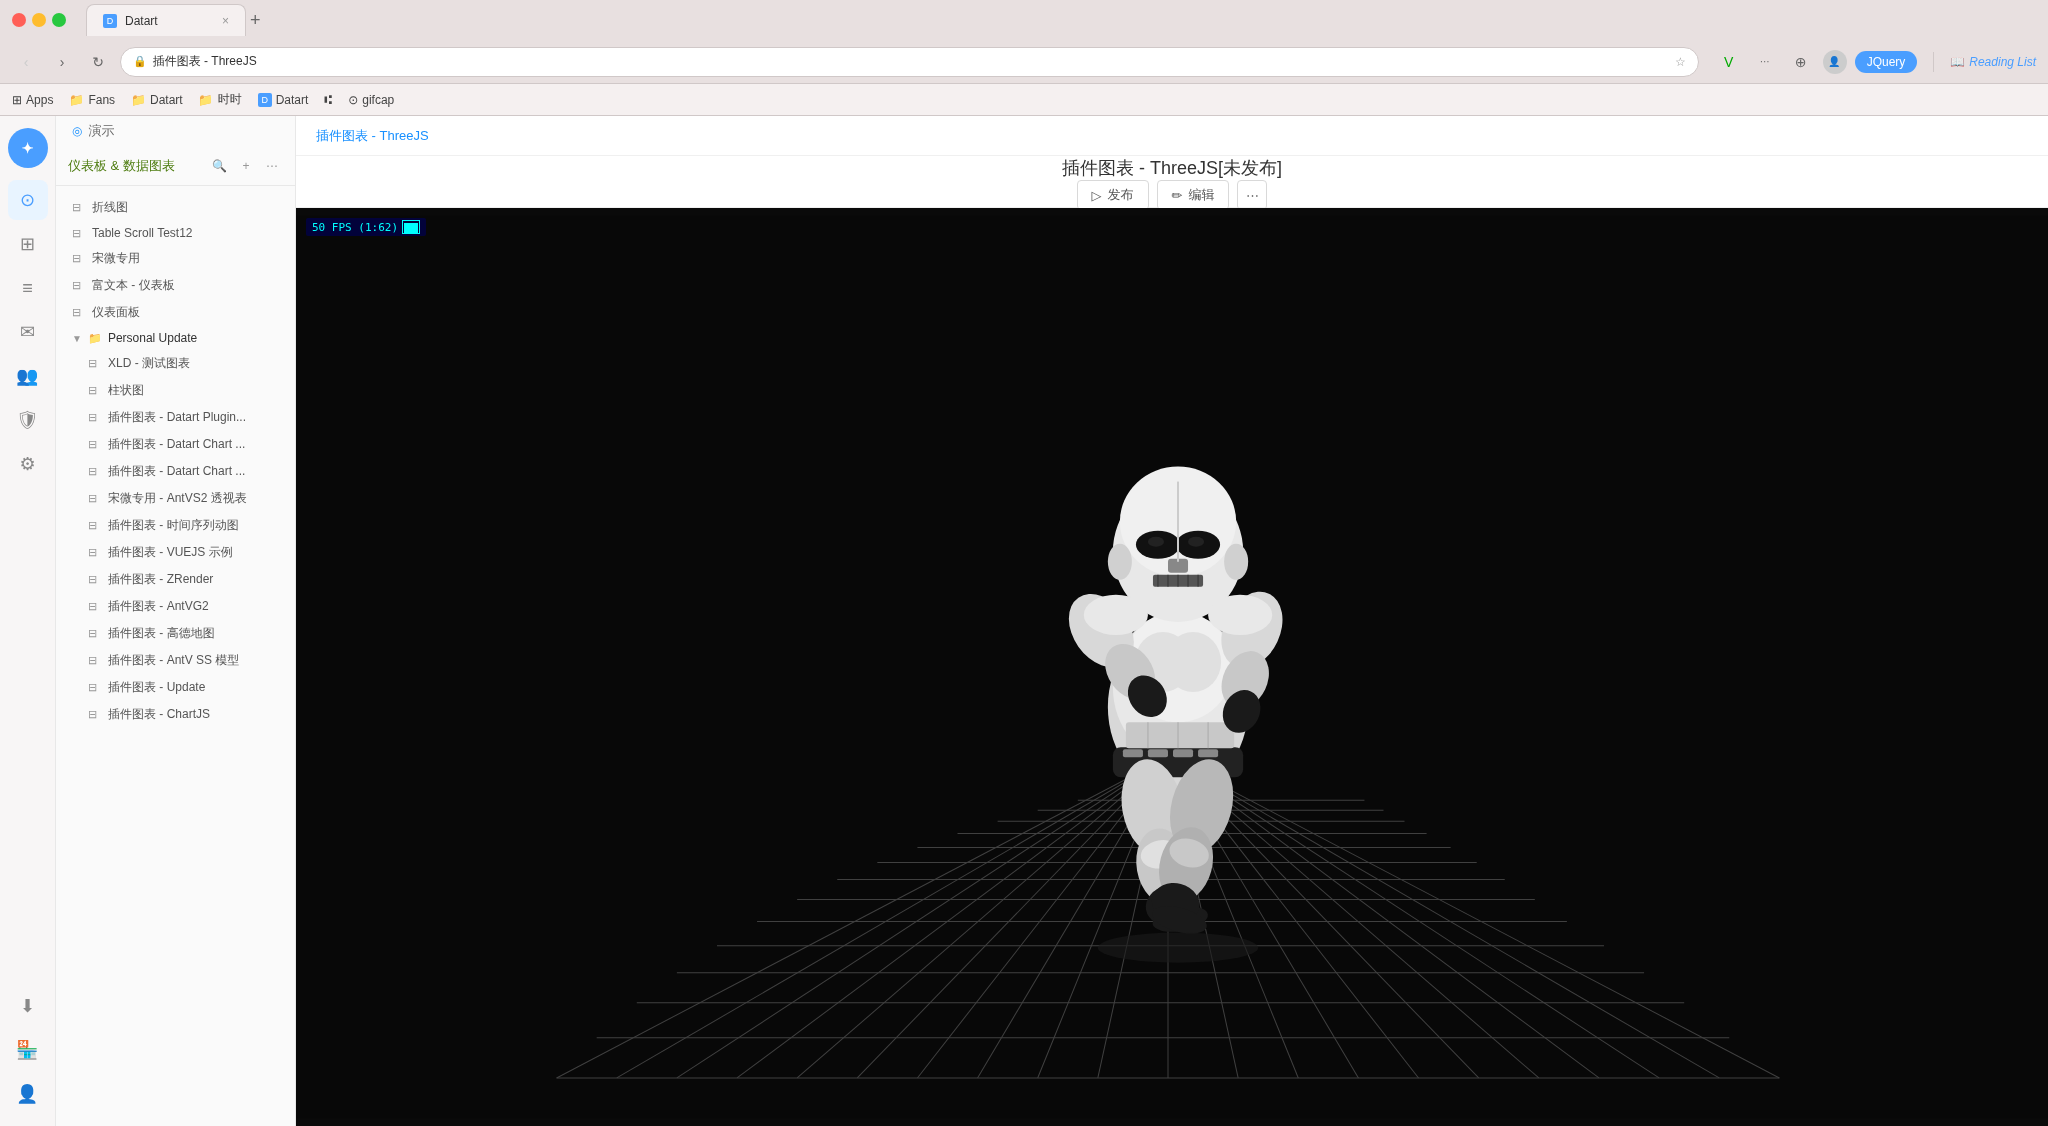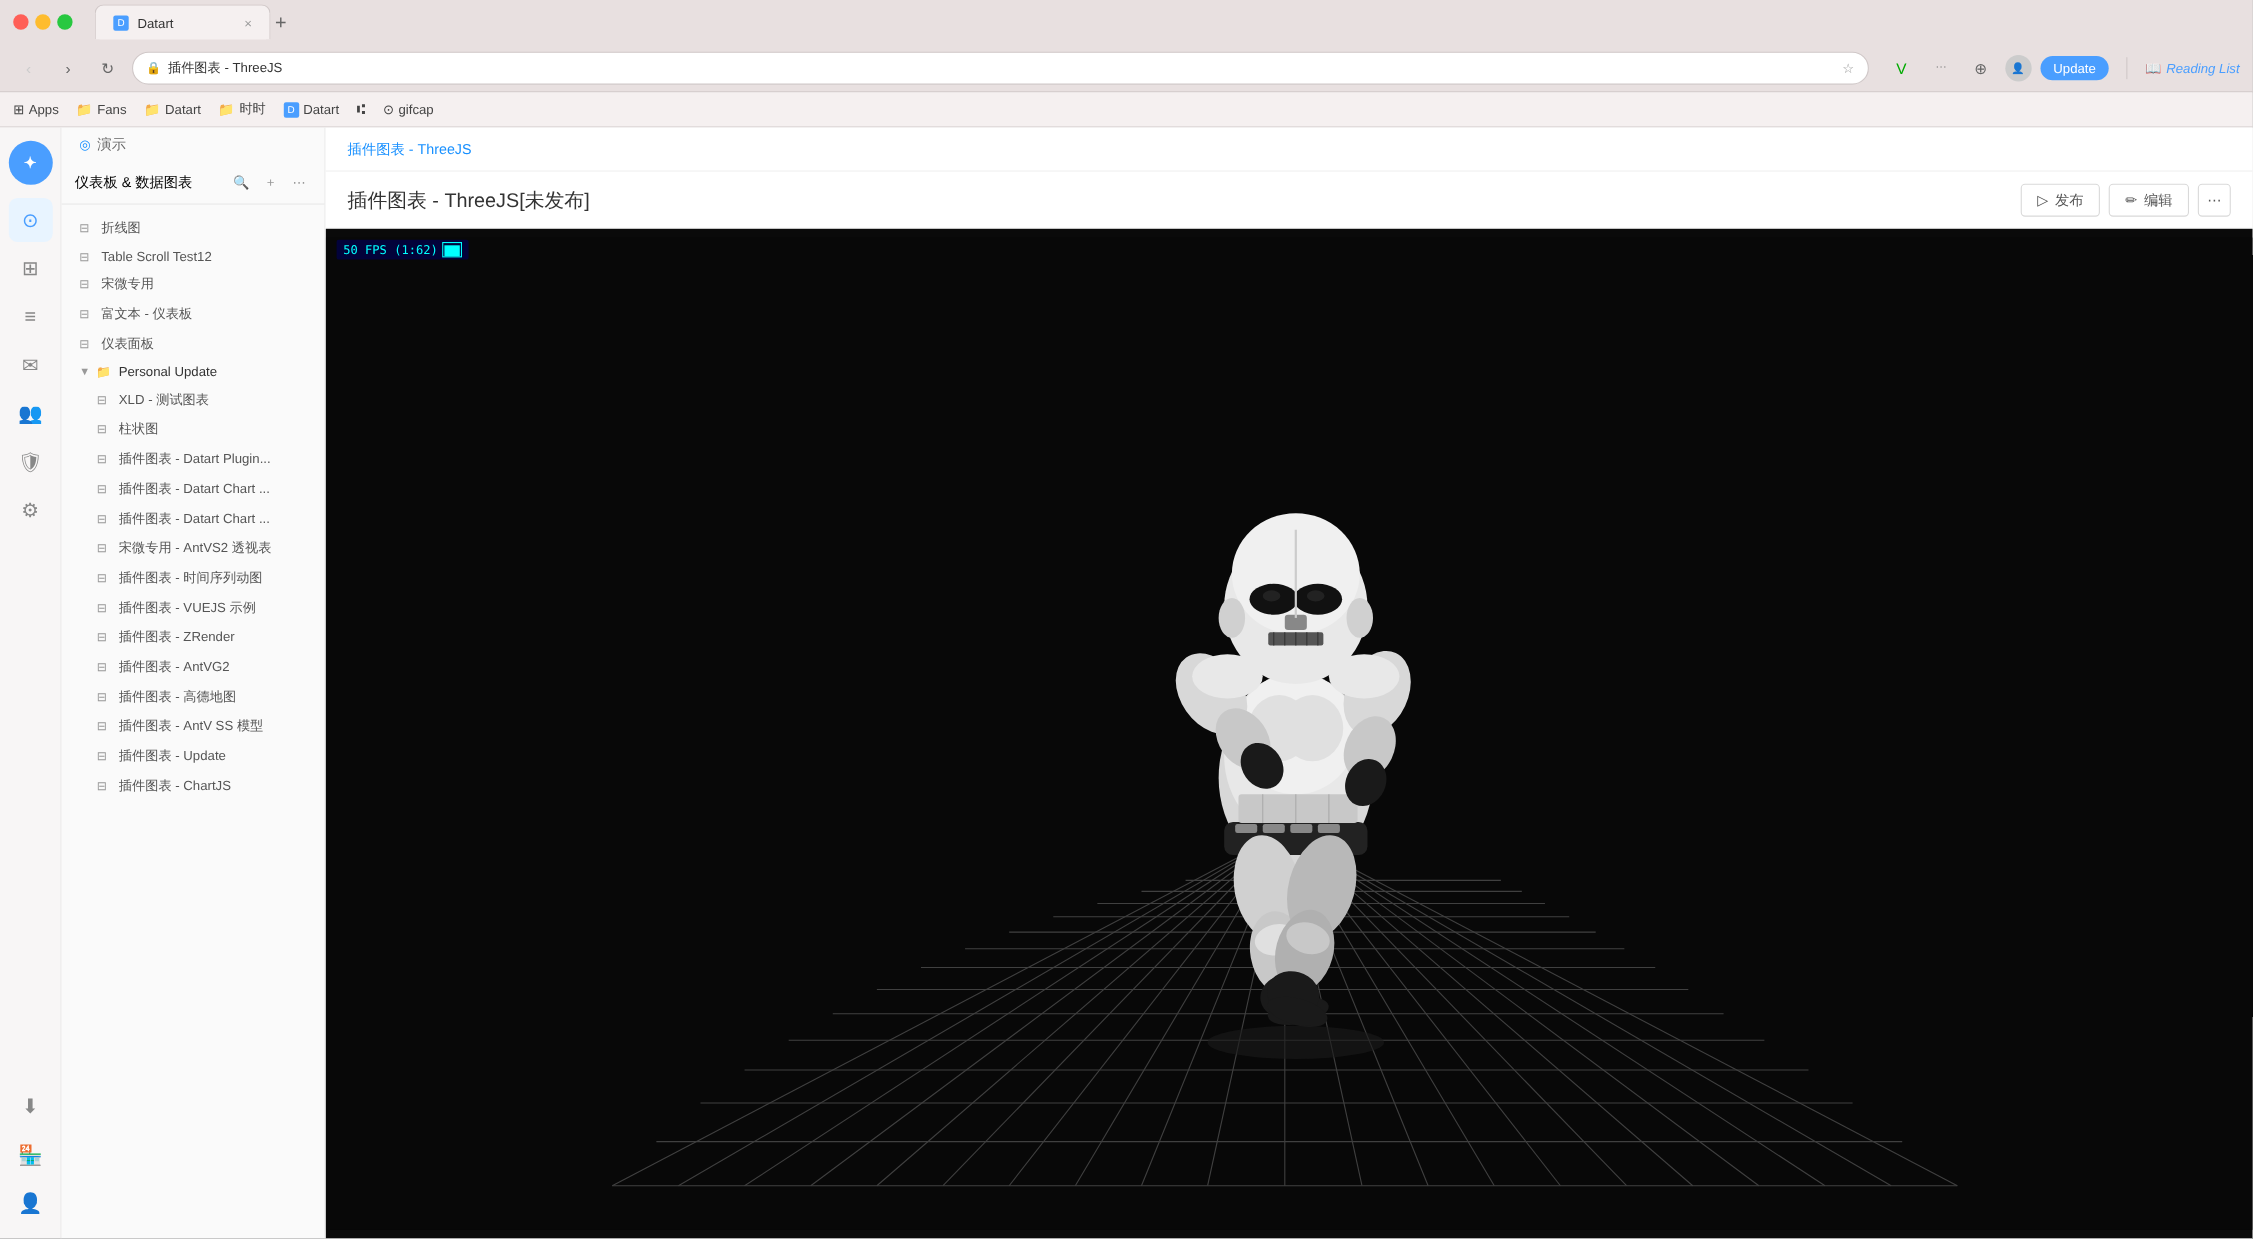--- a/index.html
+++ b/index.html
@@ -46,41 +46,41 @@
 
     
     .panel-sidebar { width: 240px; background: #fafafa; border-right: 1px solid #e8e8e8; display: flex; flex-direction: column; }
     .panel-header { height: 48px; display: flex; align-items: center; padding: 0 16px; gap: 8px; border-bottom: 1px solid #e8e8e8; }
     .panel-header-title { font-size: 14px; font-weight: 600; color: #1890ff; flex: 1; }
     
     .panel-sub-item { display: flex; align-items: center; gap: 6px; padding: 6px 16px; color: #666; cursor: pointer; font-size: 13px; }
     .panel-sub-item .icon { color: #1890ff; font-size: 12px; }
 
     .panel-section-header { height: 40px; display: flex; align-items: center; padding: 0 12px; gap: 6px; border-bottom: 1px solid #e8e8e8; }
-    .panel-section-title { font-size: 13px; color: #000000; flex: 1; }
+    .panel-section-title { font-size: 13px; color: #4d7c0f; flex: 1; }
     .section-actions { display: flex; gap: 4px; align-items: center; }
     .section-action { width: 22px; height: 22px; display: flex; align-items: center; justify-content: center; color: #999; cursor: pointer; font-size: 12px; }
 
     .tree-list { flex: 1; overflow-y: auto; padding: 8px 0; }
     .tree-item { display: flex; align-items: center; padding: 5px 16px; cursor: pointer; font-size: 12px; color: #555; gap: 6px; }
     .tree-item .item-icon { font-size: 11px; color: #999; width: 14px; }
     .tree-item .item-name { flex: 1; overflow: hidden; text-overflow: ellipsis; white-space: nowrap; }
     .tree-item.folder { font-weight: 500; color: #333; }
     .tree-item.sub { padding-left: 32px; }
     .folder-arrow { font-size: 10px; color: #999; }
 
     
     .main-content { flex: 1; display: flex; flex-direction: column; background: white; overflow: hidden; }
     
     
     .breadcrumb { height: 40px; display: flex; align-items: center; padding: 0 20px; border-bottom: 1px solid #f0f0f0; }
     .breadcrumb-text { font-size: 13px; color: #1890ff; cursor: pointer; }
 
     
-    .viz-header { height: 52px; display: flex; align-items: center; padding: 0 20px; border-bottom: 1px solid #f0f0f0; }
+    .viz-header { height: 52px; display: flex; align-items: center; padding: 0 20px; border-bottom: 1px solid #f0f0f0; flex-direction: column; }
     .viz-title { font-size: 18px; font-weight: 500; color: #333; flex: 1; }
     .viz-actions { display: flex; gap: 8px; align-items: center; }
     .btn-publish { display: flex; align-items: center; gap: 6px; padding: 5px 14px; border: 1px solid #d9d9d9; border-radius: 4px; background: white; font-size: 13px; color: #555; cursor: pointer; }
     .btn-edit { display: flex; align-items: center; gap: 6px; padding: 5px 14px; border: 1px solid #d9d9d9; border-radius: 4px; background: white; font-size: 13px; color: #555; cursor: pointer; }
     .btn-more { width: 30px; height: 30px; display: flex; align-items: center; justify-content: center; border: 1px solid #d9d9d9; border-radius: 4px; cursor: pointer; color: #555; }
 
     
     .viz-canvas { flex: 1; background: #0a0a0a; position: relative; overflow: hidden; }
     .fps-counter { position: absolute; top: 10px; left: 10px; background: rgba(0,0,80,0.7); color: #00ffff; font-size: 11px; padding: 2px 6px; border-radius: 2px; font-family: monospace; display: flex; align-items: center; gap: 4px; z-index: 10; }
     .fps-bar { width: 18px; height: 14px; background: transparent; border: 1px solid #00ffff; position: relative; }
@@ -119,21 +119,21 @@
       <span class="url-text" style="font-size:12px; color:#333;">插件图表 - ThreeJS</span>
       <div style="display:flex; gap:6px; color:#999; font-size:12px;">
         <span>☆</span>
       </div>
     </div>
     <div class="toolbar-icons">
       <div class="toolbar-icon" style="color:#00aa00;">V</div>
       <div class="toolbar-icon" style="font-size:10px;">···</div>
       <div class="toolbar-icon">⊕</div>
       <div class="toolbar-icon" style="background:#ccc; border-radius:50%; width:24px; height:24px; font-size:10px;">👤</div>
-      <button class="update-btn">Update</button>
+      <button class="update-btn">JQuery</button>
     </div>
     <div style="width:1px; background:#d0c8c8; height:20px; margin: 0 8px;"></div>
     <div style="display:flex; align-items:center; gap:4px; cursor:pointer;">
       <span style="color:#999; font-size:12px;">📖</span>
       <span style="color:#4a9eff; font-size:12px;font-style:italic;">Reading List</span>
     </div>
   </div>
 
   <div class="bookmarks-bar">
     <div class="bookmark-item">

